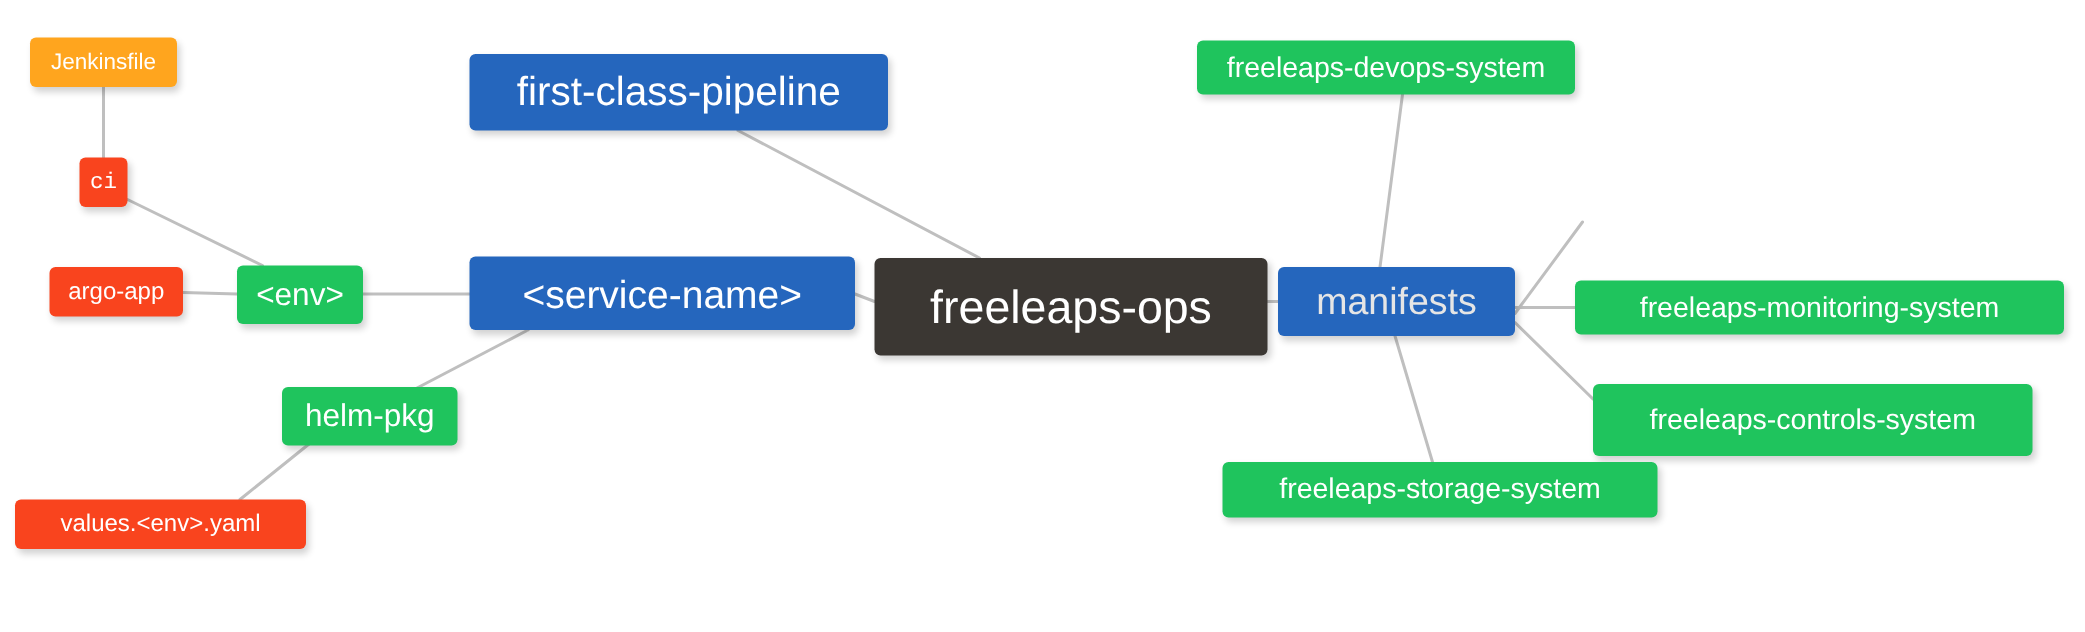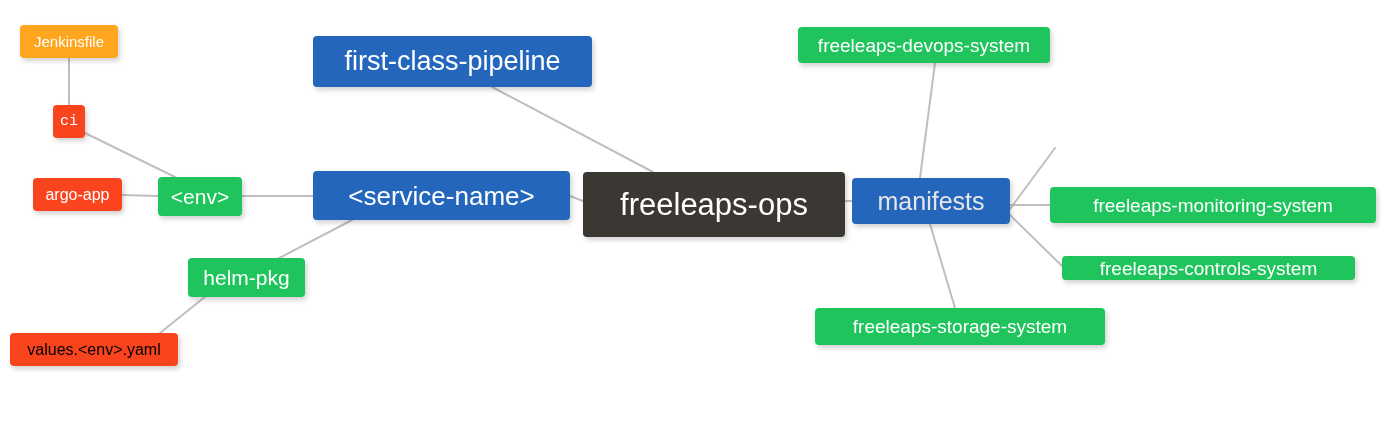--- a/index.html
+++ b/index.html
@@ -36,22 +36,22 @@
       <line x1="1010" y1="209" x2="1055" y2="148" stroke="#bfbfbf" stroke-width="2" stroke-linecap="round"></line>
       <line x1="1010" y1="205" x2="1050" y2="205" stroke="#bfbfbf" stroke-width="2" stroke-linecap="round"></line>
       <line x1="1010" y1="215" x2="1062" y2="266" stroke="#bfbfbf" stroke-width="2" stroke-linecap="round"></line>
       <line x1="930" y1="224" x2="955" y2="308" stroke="#bfbfbf" stroke-width="2" stroke-linecap="round"></line>
     </svg>
 <div class="node" style="left: 20px; top: 25px; width: 98px; height: 33px; background: rgb(255, 165, 30); color: rgb(255, 255, 255); font-size: 15px;">Jenkinsfile</div>
     <div class="node" style="left: 53px; top: 105px; width: 32px; height: 33px; background: rgb(249, 68, 30); color: rgb(255, 255, 255); font-size: 15px; font-family: Liberation Mono, monospace;">ci</div>
     <div class="node" style="left: 33px; top: 178px; width: 89px; height: 33px; background: rgb(249, 68, 30); color: rgb(255, 255, 255); font-size: 16px;">argo-app</div>
     <div class="node" style="left: 158px; top: 177px; width: 84px; height: 39px; background: rgb(31, 196, 93); color: rgb(255, 255, 255); font-size: 21px;">&lt;env&gt;</div>
     <div class="node" style="left: 147px; top: 258px; width: 117px; height: 39px; background: rgb(31, 196, 93); color: rgb(255, 255, 255); font-size: 21px; margin-left: 41px;">helm-pkg</div>
-    <div class="node" style="left: 10px; top: 333px; width: 168px; height: 33px; background: rgb(249, 68, 30); color: #000000; font-size: 16px;">values.&lt;env&gt;.yaml</div>
+    <div class="node" style="left: 10px; top: 333px; width: 194px; height: 33px; background: rgb(249, 68, 30); color: #ffffff; font-size: 16px;">values.&lt;env&gt;.yaml</div>
     <div class="node" style="left: 313px; top: 36px; width: 279px; height: 51px; background: rgb(37, 102, 189); color: rgb(255, 255, 255); font-size: 27px;">first-class-pipeline</div>
     <div class="node" style="left: 313px; top: 171px; width: 257px; height: 49px; background: rgb(37, 102, 189); color: rgb(255, 255, 255); font-size: 26px;">&lt;service-name&gt;</div>
     <div class="node" style="left: 583px; top: 172px; width: 262px; height: 65px; background: rgb(59, 55, 51); color: rgb(255, 255, 255); font-size: 31px;">freeleaps-ops</div>
     <div class="node" style="left: 852px; top: 178px; width: 158px; height: 46px; background: rgb(37, 102, 189); color: #e5e5e5; font-size: 25px;">manifests</div>
     <div class="node" style="left: 798px; top: 27px; width: 252px; height: 36px; background: rgb(31, 196, 93); color: rgb(255, 255, 255); font-size: 19px;">freeleaps-devops-system</div>
     <div class="node" style="left: 1050px; top: 187px; width: 326px; height: 36px; background: rgb(31, 196, 93); color: rgb(255, 255, 255); font-size: 19px;">freeleaps-monitoring-system</div>
-    <div class="node" style="left: 1062px; top: 256px; width: 293px; height: 24px; background: rgb(31, 196, 93); color: rgb(255, 255, 255); font-size: 19px;">freeleaps-controls-system</div>
+    <div class="node" style="left: 1062px; top: 256px; width: 293px; height: 48px; background: rgb(31, 196, 93); color: rgb(255, 255, 255); font-size: 19px;">freeleaps-controls-system</div>
     <div class="node" style="left: 815px; top: 308px; width: 290px; height: 37px; background: rgb(31, 196, 93); color: rgb(255, 255, 255); font-size: 19px;">freeleaps-storage-system</div>
   </div>
 
 </body></html>

